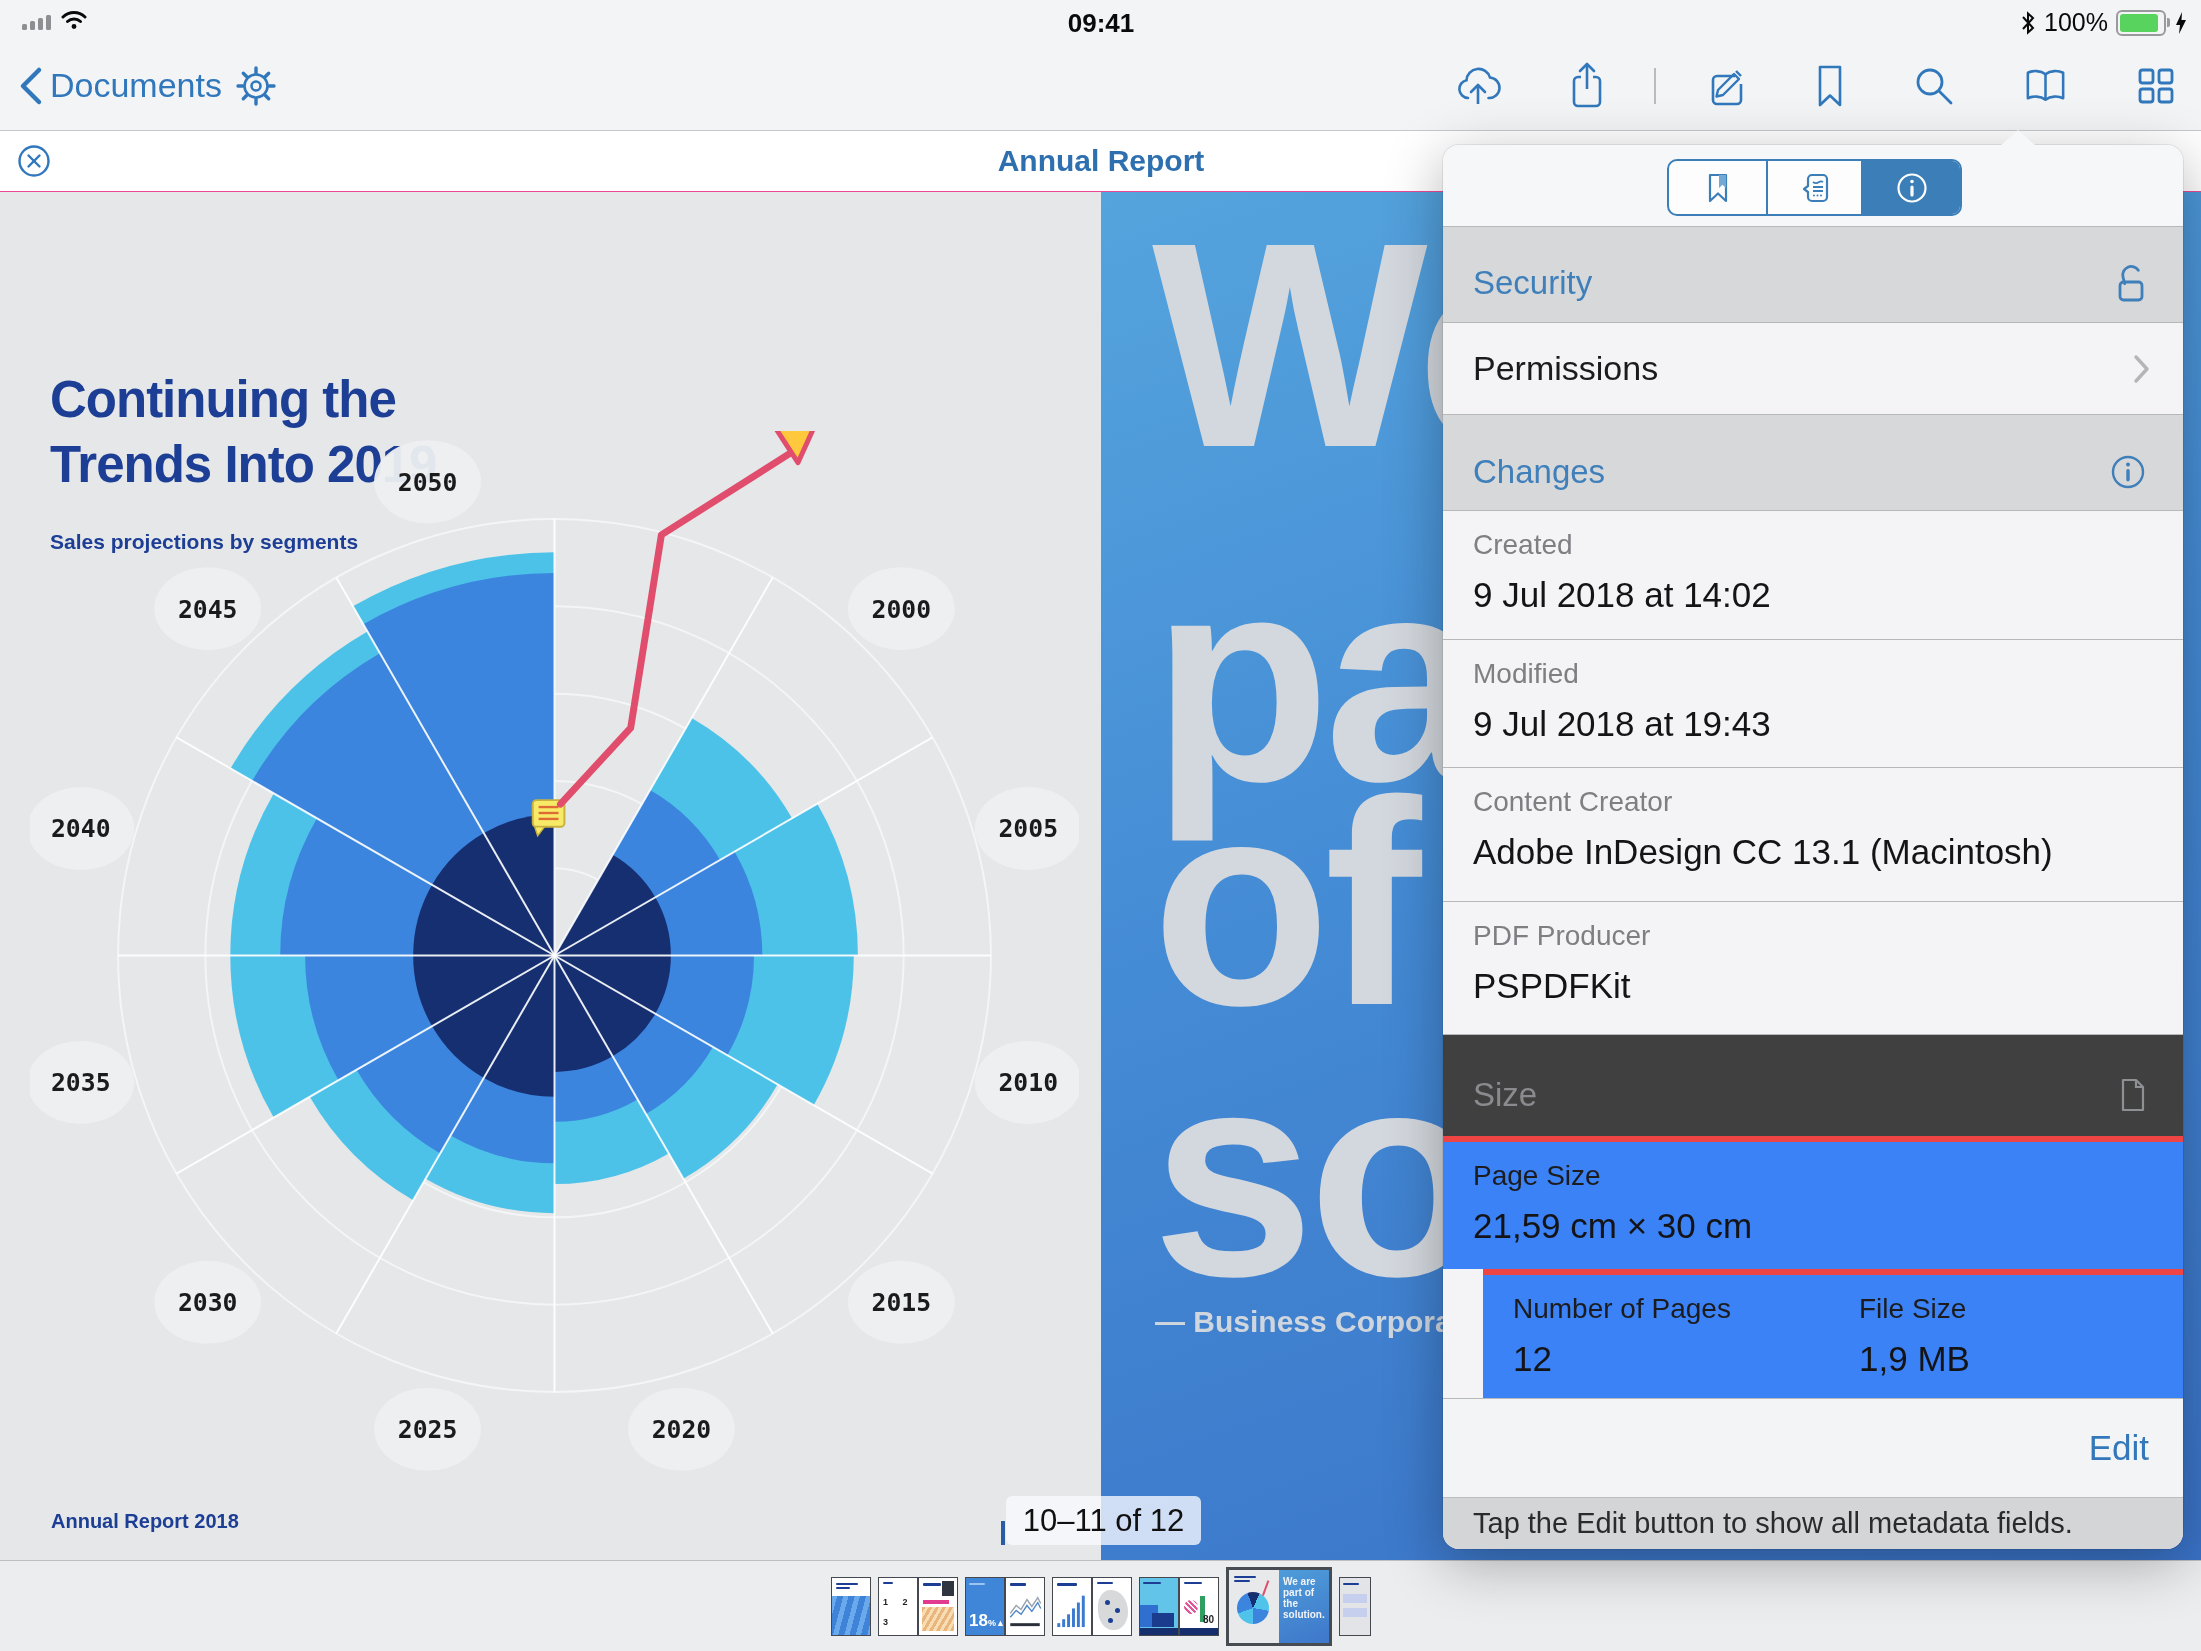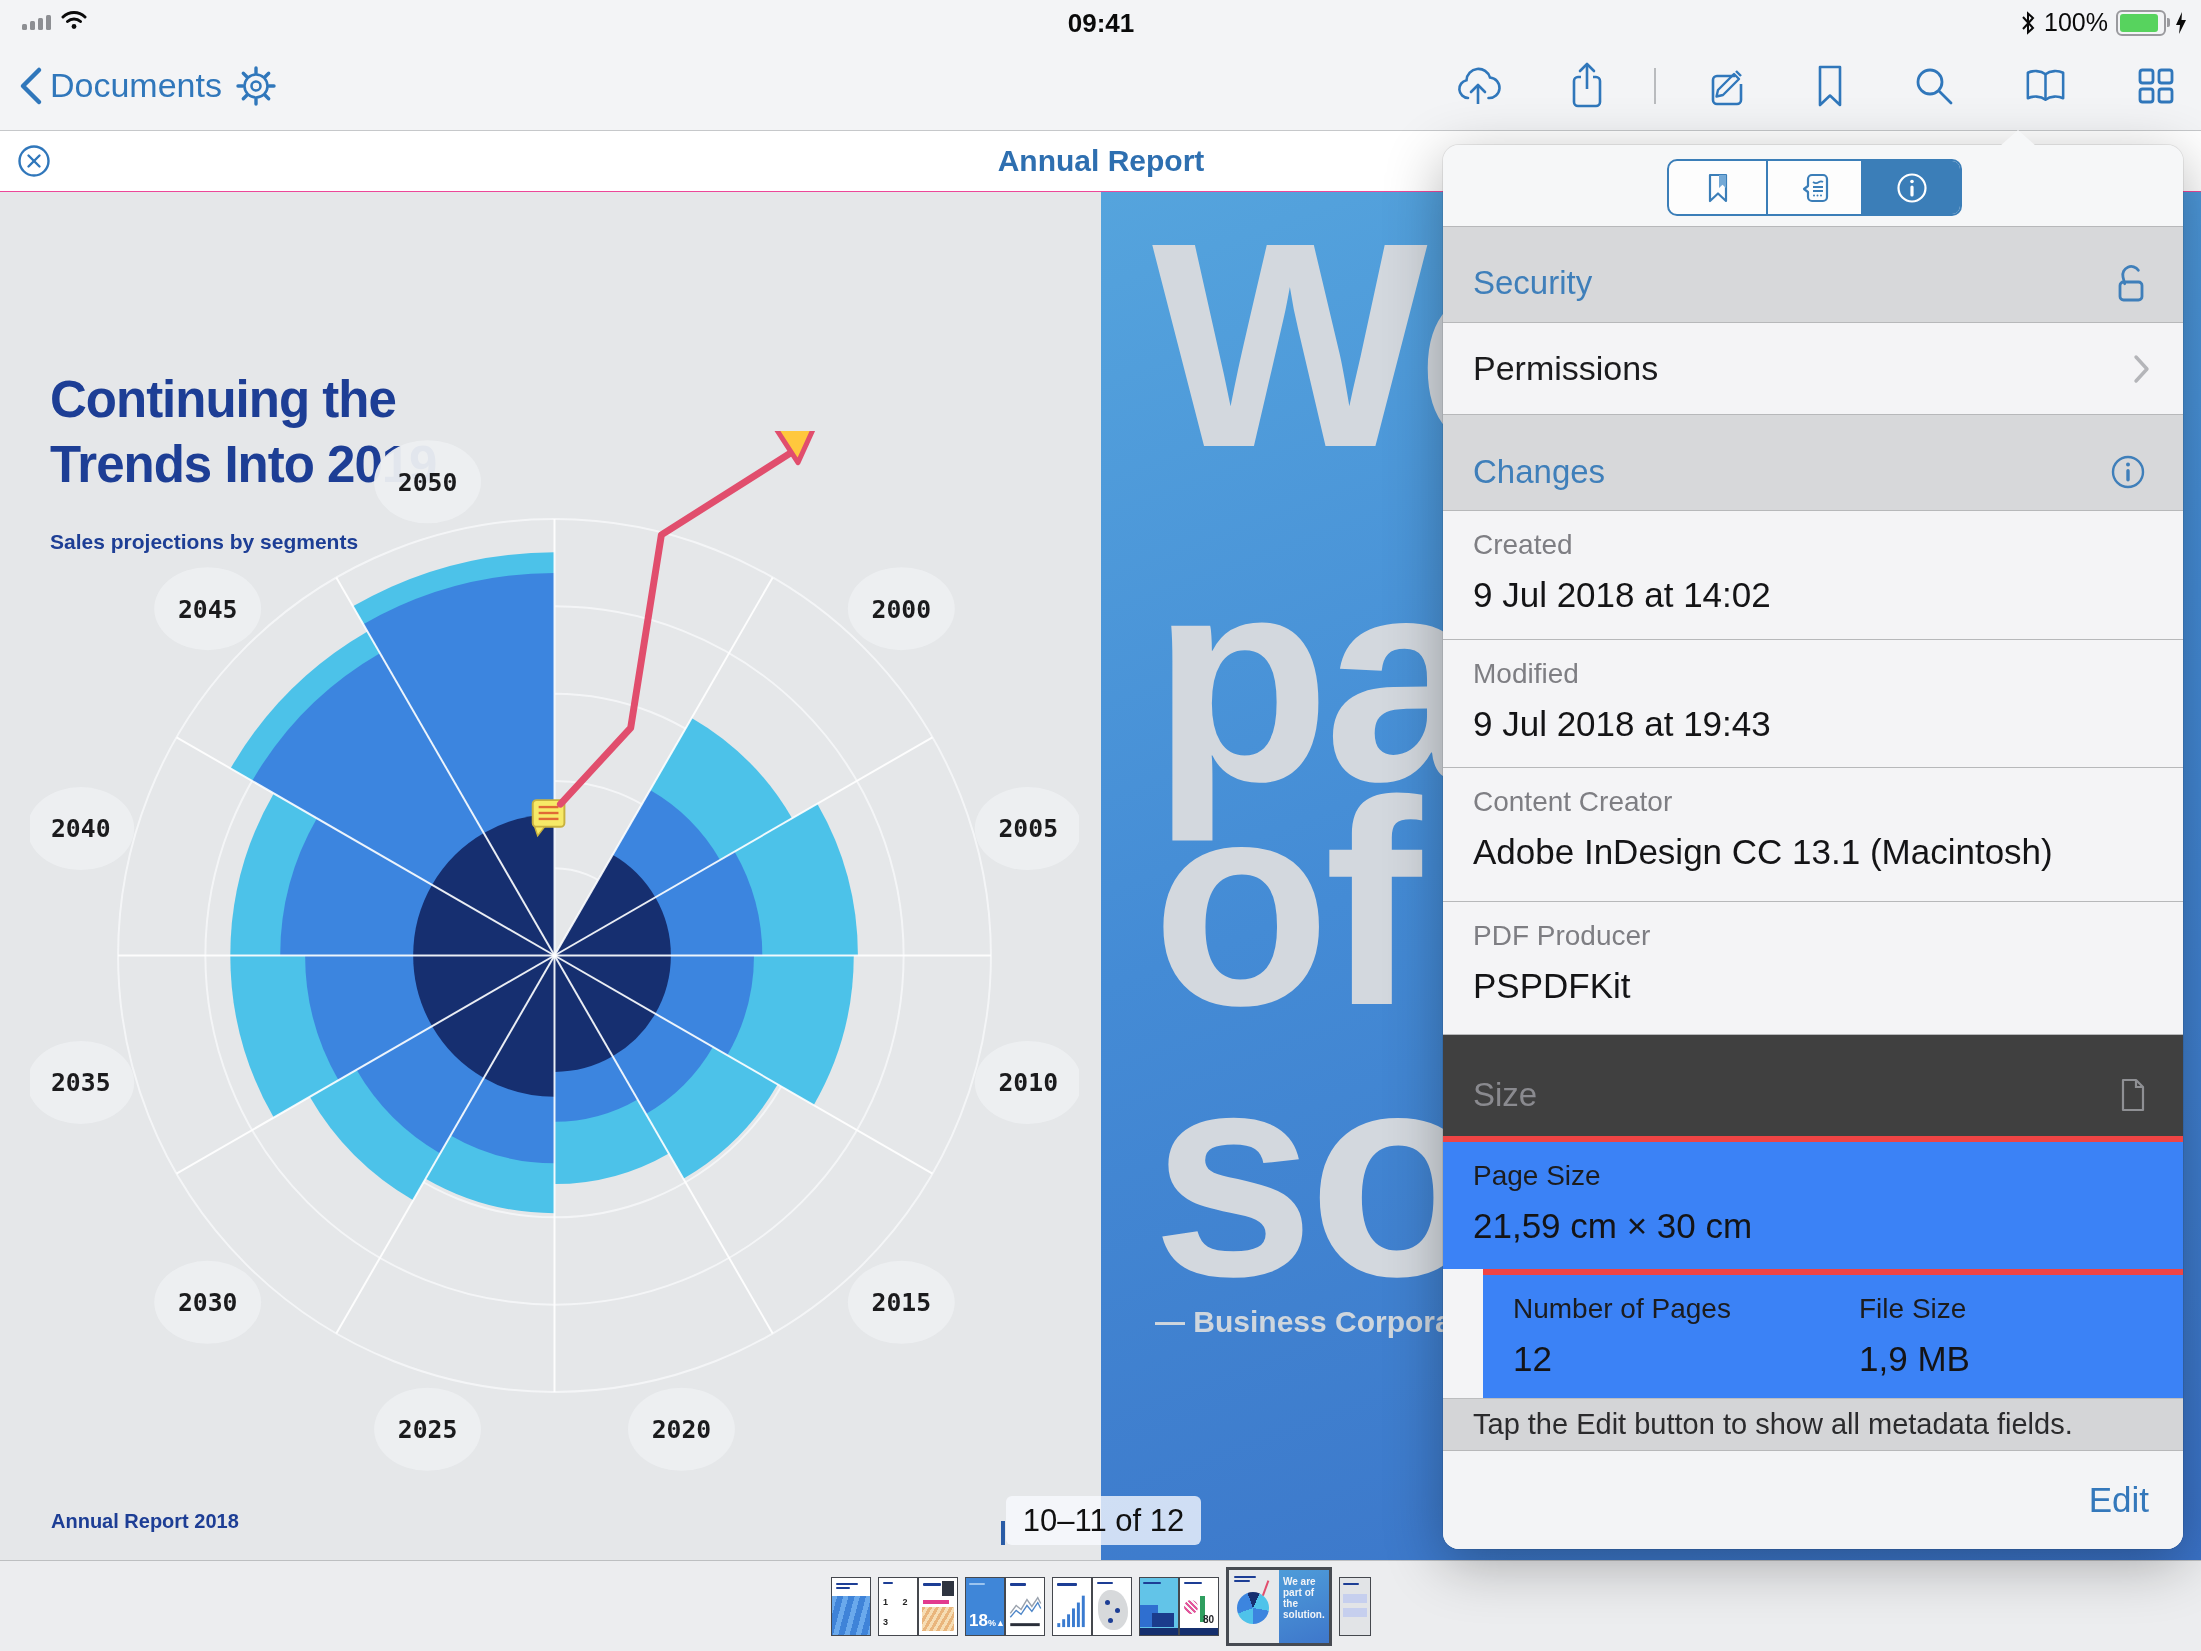--- a/index.html
+++ b/index.html
@@ -513,21 +513,21 @@
 
     <div class="p-row p-kv gray h130" style="position:relative;margin-left:40px;">
       <div class="k">Number of Pages</div>
       <div class="v">12</div>
       <div class="col2">
         <div class="k">File Size</div>
         <div class="v" style="margin-top:14px">1,9 MB</div>
       </div>
     </div>
 
-    <div class="p-row p-note">Tap the Edit button to show all metadata fields.</div>
-
     <div class="p-row p-footer">
       <span class="edit-link">Edit</span>
     </div>
+
+    <div class="p-row p-note">Tap the Edit button to show all metadata fields.</div>
   </div>
 
 </div>
 
 
 </body></html>

